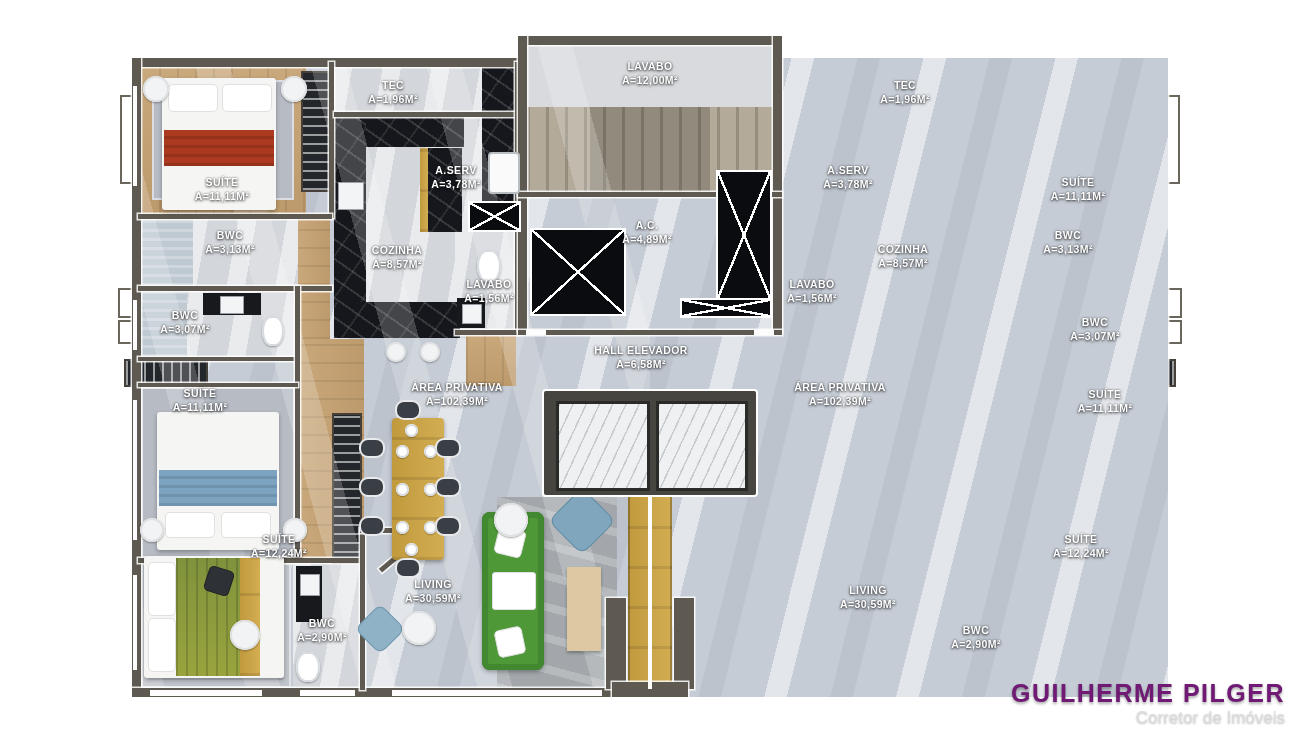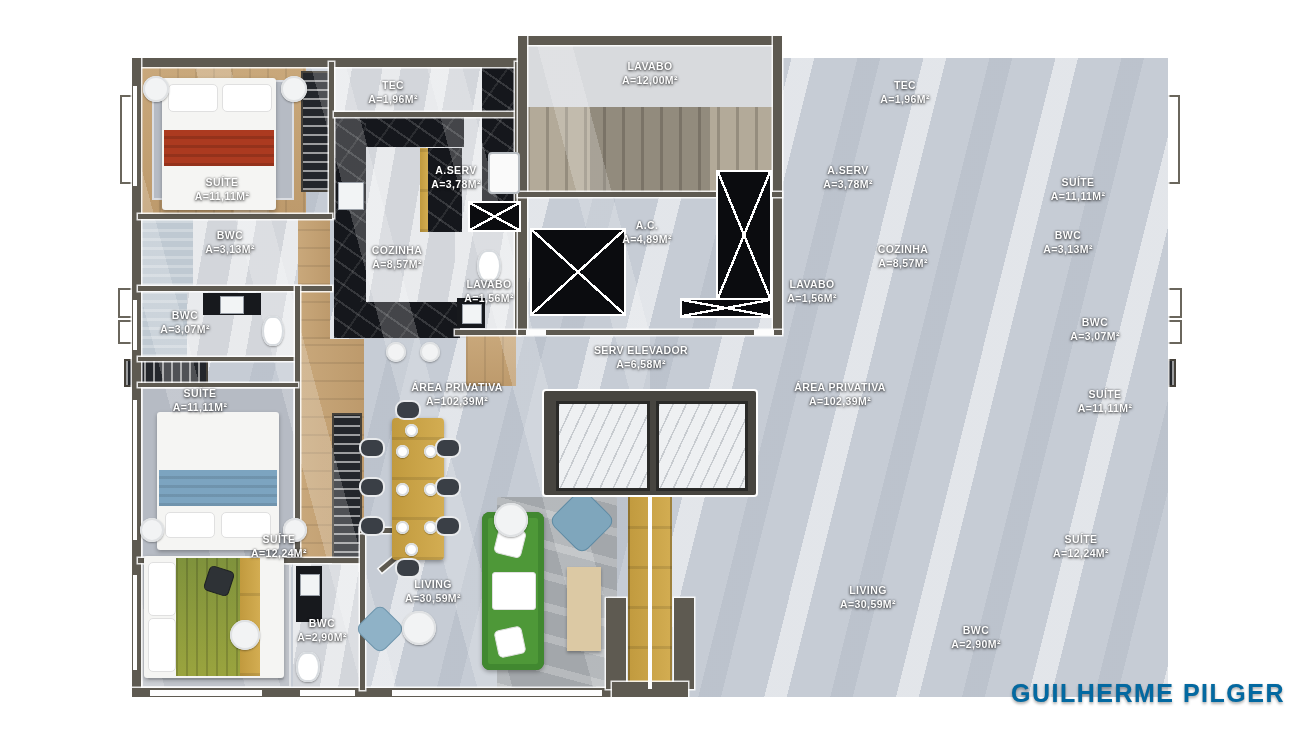--- a/index.html
+++ b/index.html
@@ -72,21 +72,21 @@
   .lift-frame{position:absolute;z-index:12;background:#474540;border-radius:2px;box-shadow:0 0 0 2px #fff;}
   .lift-cab{position:absolute;z-index:13;border:3px solid #2a2a28;background:
     repeating-linear-gradient(115deg, rgba(110,118,128,.30) 0 1.5px, transparent 1.5px 12px), #eef0f2;}
   .streaks{position:absolute;z-index:8;pointer-events:none;background:
     repeating-linear-gradient(75deg, rgba(255,255,255,.20) 0 34px, transparent 34px 112px);}
   
   .lbl{position:absolute;transform:translate(-50%,-50%);text-align:center;color:#fff;font-weight:bold;
     font-size:10.5px;line-height:1.3;letter-spacing:.4px;white-space:nowrap;z-index:30;
     text-shadow:0 1px 3px rgba(0,0,0,.8),0 0 2px rgba(0,0,0,.45);}
   .watermark{position:absolute;right:15px;top:679px;text-align:right;z-index:40;}
-  .wm1{font-size:25px;font-weight:bold;letter-spacing:1.5px;color:#0369a1;
+  .wm1{font-size:25px;font-weight:bold;letter-spacing:1.5px;color:#701a75;
     text-shadow:0 2px 3px rgba(0,0,0,.32),0 0 1px rgba(0,0,0,.2);}
   .wm2{font-size:17px;color:#dedede;text-shadow:0 1px 2px rgba(0,0,0,.3);}
 </style>
 </head>
 <body>
 
 <div id="plan">
 
   <div class="tile" style="left:132px;top:58px;width:1036px;height:639px;"></div>
 
@@ -374,32 +374,33 @@
   <div class="lbl" style="left:489px;top:292px;"><span>LAVABO</span><br><span>A=1,56M²</span></div>
   <div class="lbl" style="left:185px;top:323px;"><span>BWC</span><br><span>A=3,07M²</span></div>
   <div class="lbl" style="left:200px;top:401px;"><span>SUÍTE</span><br><span>A=11,11M²</span></div>
   <div class="lbl" style="left:457px;top:395px;"><span>ÁREA PRIVATIVA</span><br><span>A=102,39M²</span></div>
   <div class="lbl" style="left:279px;top:547px;"><span>SUÍTE</span><br><span>A=12,24M²</span></div>
   <div class="lbl" style="left:433px;top:592px;"><span>LIVING</span><br><span>A=30,59M²</span></div>
   <div class="lbl" style="left:322px;top:631px;"><span>BWC</span><br><span>A=2,90M²</span></div>
 
   <div class="lbl" style="left:650px;top:74px;"><span>LAVABO</span><br><span>A=12,00M²</span></div>
   <div class="lbl" style="left:647px;top:233px;"><span>A.C.</span><br><span>A=4,89M²</span></div>
-  <div class="lbl" style="left:641px;top:358px;"><span>SERV ELEVADOR</span><br><span>A=6,58M²</span></div>
+  <div class="lbl" style="left:641px;top:358px;"><span>HALL ELEVADOR</span><br><span>A=6,58M²</span></div>
 
   <div class="lbl" style="left:1078px;top:190px;"><span>SUÍTE</span><br><span>A=11,11M²</span></div>
   <div class="lbl" style="left:905px;top:93px;"><span>TEC</span><br><span>A=1,96M²</span></div>
   <div class="lbl" style="left:848px;top:178px;"><span>A.SERV</span><br><span>A=3,78M²</span></div>
   <div class="lbl" style="left:1068px;top:243px;"><span>BWC</span><br><span>A=3,13M²</span></div>
   <div class="lbl" style="left:903px;top:257px;"><span>COZINHA</span><br><span>A=8,57M²</span></div>
   <div class="lbl" style="left:812px;top:292px;"><span>LAVABO</span><br><span>A=1,56M²</span></div>
   <div class="lbl" style="left:1095px;top:330px;"><span>BWC</span><br><span>A=3,07M²</span></div>
   <div class="lbl" style="left:1105px;top:402px;"><span>SUÍTE</span><br><span>A=11,11M²</span></div>
   <div class="lbl" style="left:840px;top:395px;"><span>ÁREA PRIVATIVA</span><br><span>A=102,39M²</span></div>
   <div class="lbl" style="left:1081px;top:547px;"><span>SUÍTE</span><br><span>A=12,24M²</span></div>
   <div class="lbl" style="left:868px;top:598px;"><span>LIVING</span><br><span>A=30,59M²</span></div>
   <div class="lbl" style="left:976px;top:638px;"><span>BWC</span><br><span>A=2,90M²</span></div>
 
   <div class="watermark">
     <div class="wm1">GUILHERME PILGER</div>
+    <div class="wm2">Corretor de Imóveis</div>
   </div>
 
 </div>
 
 </body></html>

